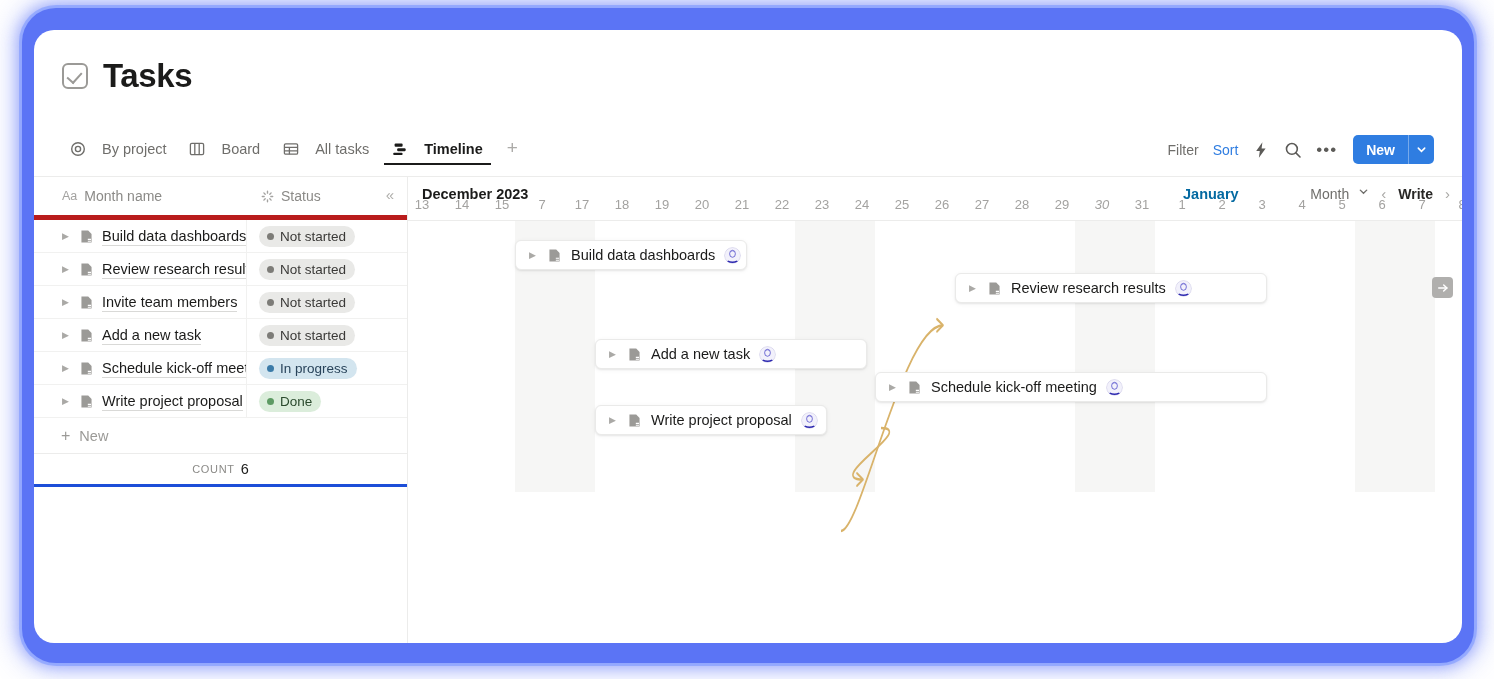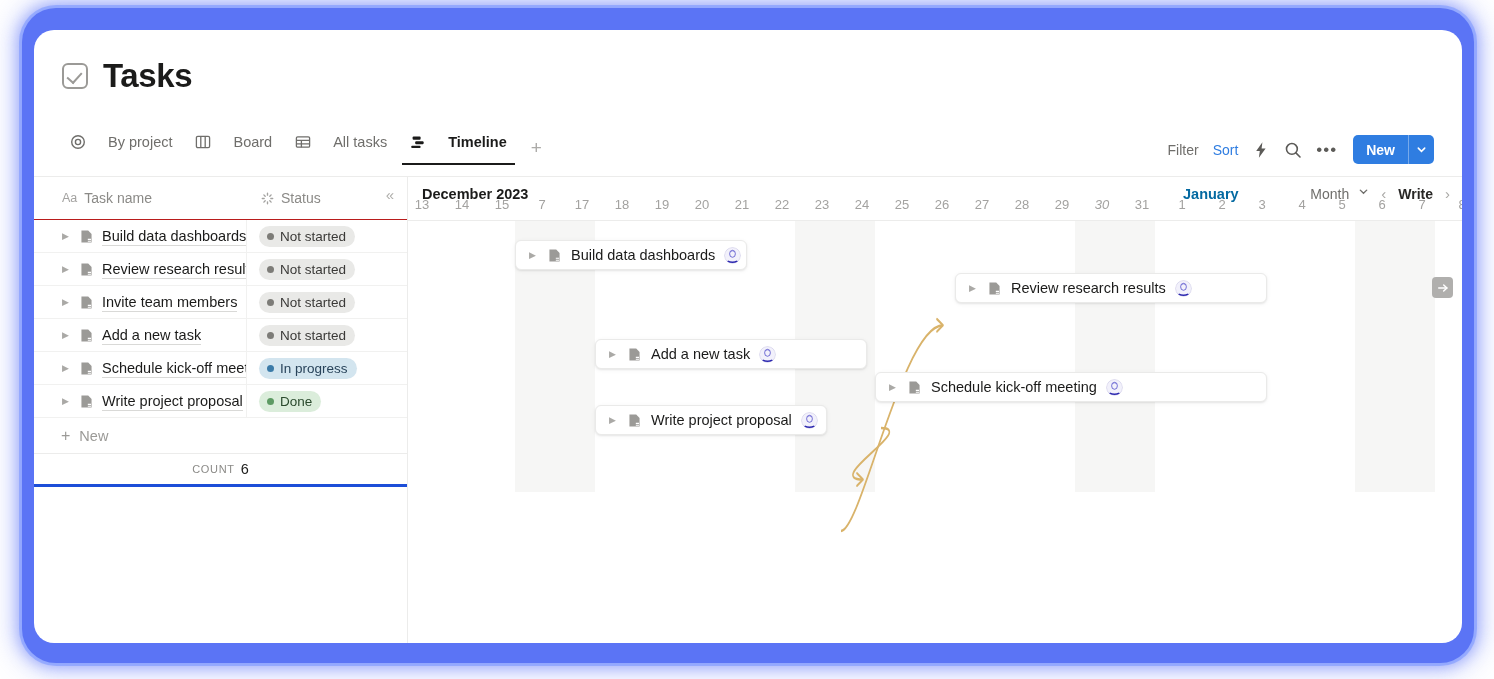--- a/index.html
+++ b/index.html
@@ -76,22 +76,22 @@
     position: absolute;
     left: 28px;
     top: 104px;
     right: 28px;
     height: 42px;
     display: flex;
     align-items: flex-start;
   }
   .tab {
     display: flex;
-    align-items: flex-start;
-    gap: 22px;
+    align-items: center;
+    gap: 16px;
     height: 31px;
     padding: 0 8px;
     margin-right: 7px;
     font-size: 14.5px;
     color: #6f6e6b;
     border-bottom: 2px solid transparent;
     cursor: pointer;
     white-space: nowrap;
   }
   .tab.active { color: #1b1b1a; font-weight: 600; border-bottom-color: #1b1b1a; }
@@ -150,21 +150,21 @@
     position: absolute; right: 13px; top: 10px;
     font-size: 15px; color: #afaeab; cursor: pointer;
     line-height: 1;
   }
   .tbl-header {
     height: 43px;
     display: flex;
     align-items: flex-end;
     font-size: 14px;
     color: #8b8a87;
-    border-bottom: 1px solid #b91c1c;
+    border-bottom: 5px solid #b91c1c;
   }
   .th {
     display: flex; align-items: center; gap: 7px;
     height: 100%;
   }
   .th.name { width: 213px; padding-left: 28px; }
   .th.status { flex: 1; padding-left: 14px; }
   .th-glyph { font-size: 12.5px; color: #a3a2a0; display:flex; align-items:center; }
 
   .row {
@@ -375,21 +375,21 @@
   </div>
 
   <div id="body">
 
     <div id="left-pane">
       <div id="collapse-btn">«</div>
 
       <div class="tbl-header">
         <div class="th name">
           <span class="th-glyph">Aa</span>
-          <span>Task name</span>
+          <span>Month name</span>
         </div>
         <div class="th status">
           <span class="th-glyph">
             <svg width="13" height="13" viewBox="0 0 14 14" fill="none" stroke="currentColor" stroke-width="1.5" stroke-linecap="round">
               <path d="M7 1.4v2M7 10.6v2M1.4 7h2M10.6 7h2M3.1 3.1l1.4 1.4M9.5 9.5l1.4 1.4M10.9 3.1 9.5 4.5M4.5 9.5 3.1 10.9"></path>
             </svg>
           </span>
           <span>Status</span>
         </div>
       </div>

